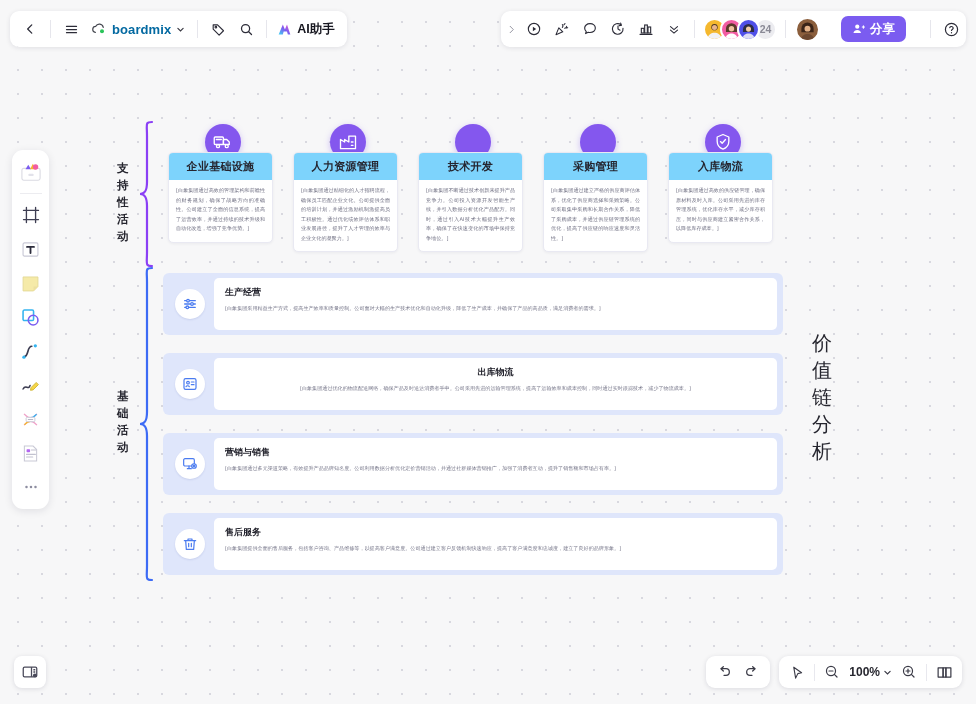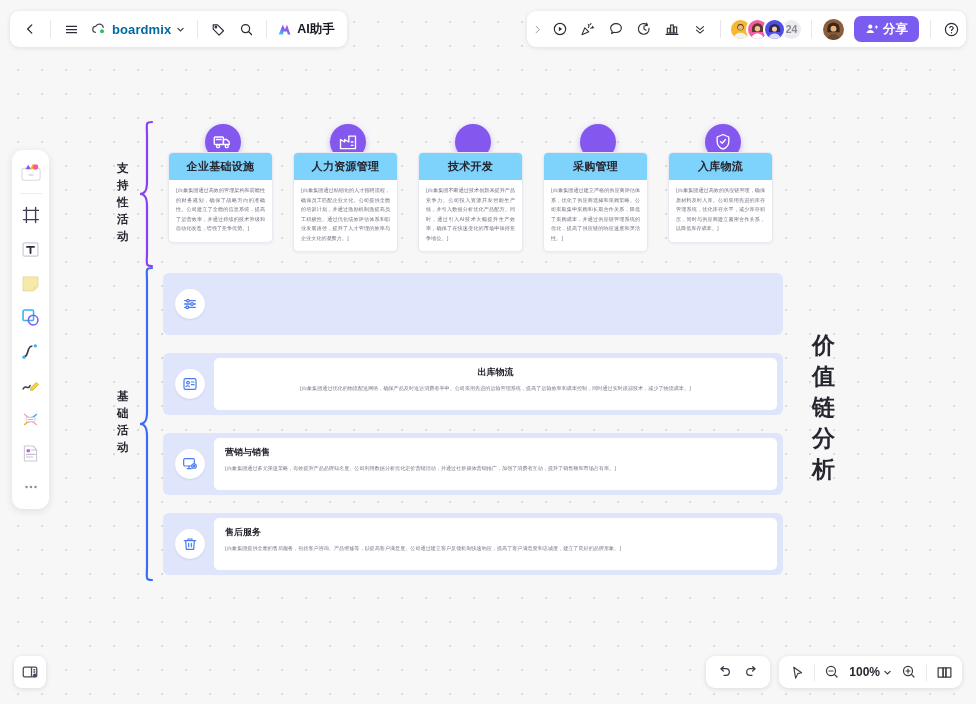--- a/index.html
+++ b/index.html
@@ -58,21 +58,21 @@
   .av-count {
     background: #ececf0; color: #8a8a96; font-size: 10.5px; font-weight: 600;
     width: 23px; height: 23px; border-radius: 50%; margin-left: -6px;
     display: flex; align-items: center; justify-content: center;
     border: 2px solid #fff;
   }
   .share-btn {
     display: flex; align-items: center; gap: 4px;
     background: #7b5cf0; color: #fff; font-size: 12.5px; font-weight: 600;
     height: 26px; padding: 0 11px; border-radius: 7px; cursor: pointer;
-    margin: 0 5px;
+    margin: 0 18px;
   }
 
   
   .left-dock {
     position: absolute; left: 12px; top: 150px;
     width: 37px; background: #fff; border-radius: 11px;
     padding: 6px 0; display: flex; flex-direction: column; align-items: center;
     box-shadow: 0 2px 8px rgba(20,20,50,.10);
     gap: 2px;
   }
@@ -154,21 +154,21 @@
   }
   .row-title { font-size: 9px; font-weight: 700; color: #23232d; margin-bottom: 5px; }
   .row-desc {
     font-size: 5.1px; line-height: 9px; color: #77778a;
     font-family: "DejaVu Sans", sans-serif;
     white-space: nowrap; overflow: hidden;
   }
 
   .big-title {
     position: absolute; left: 812px; top: 330px;
-    font-size: 23px; font-weight: 700; color: #26262f; letter-spacing: 1.5px;
+    font-size: 20px; font-weight: 400; color: #26262f; letter-spacing: 1.5px;
   }
 
   .brace { position: absolute; }
 </style>
 </head>
 <body>
 
 <div id="canvas">
 
   <div class="diagram">
@@ -232,20 +232,24 @@
     </div>
 
     <div class="row-card" style="top:273px;">
       <div class="row-icon">
         <svg width="16" height="16" viewBox="0 0 24 24" fill="none" stroke="#4a7bf0" stroke-width="1.9" stroke-linecap="round">
           <path d="M4 7h16M4 12h16M4 17h16"></path>
             <circle cx="9" cy="7" r="2" fill="#fff"></circle>
             <circle cx="15" cy="12" r="2" fill="#fff"></circle>
             <circle cx="8" cy="17" r="2" fill="#fff"></circle>
         </svg>
+      </div>
+      <div class="row-inner">
+        <div class="row-title">生产经营</div>
+        <div class="row-desc">[白象集团采用精益生产方式，提高生产效率和质量控制。公司面对大幅的生产技术优化和自动化升级，降低了生产成本，并确保了产品的高品质，满足消费者的需求。]</div>
       </div>
     </div>
 
     <div class="row-card" style="top:353px;text-align:center;">
       <div class="row-icon">
         <svg width="16" height="16" viewBox="0 0 24 24" fill="none" stroke="#4a7bf0" stroke-width="1.8" stroke-linecap="round" stroke-linejoin="round">
           <rect x="3" y="4" width="18" height="16" rx="2.5"></rect>
             <circle cx="9" cy="10" r="2"></circle>
             <path d="M6 16c.7-1.8 4.3-1.8 5 0M14 9h4M14 13h4"></path>
         </svg>

